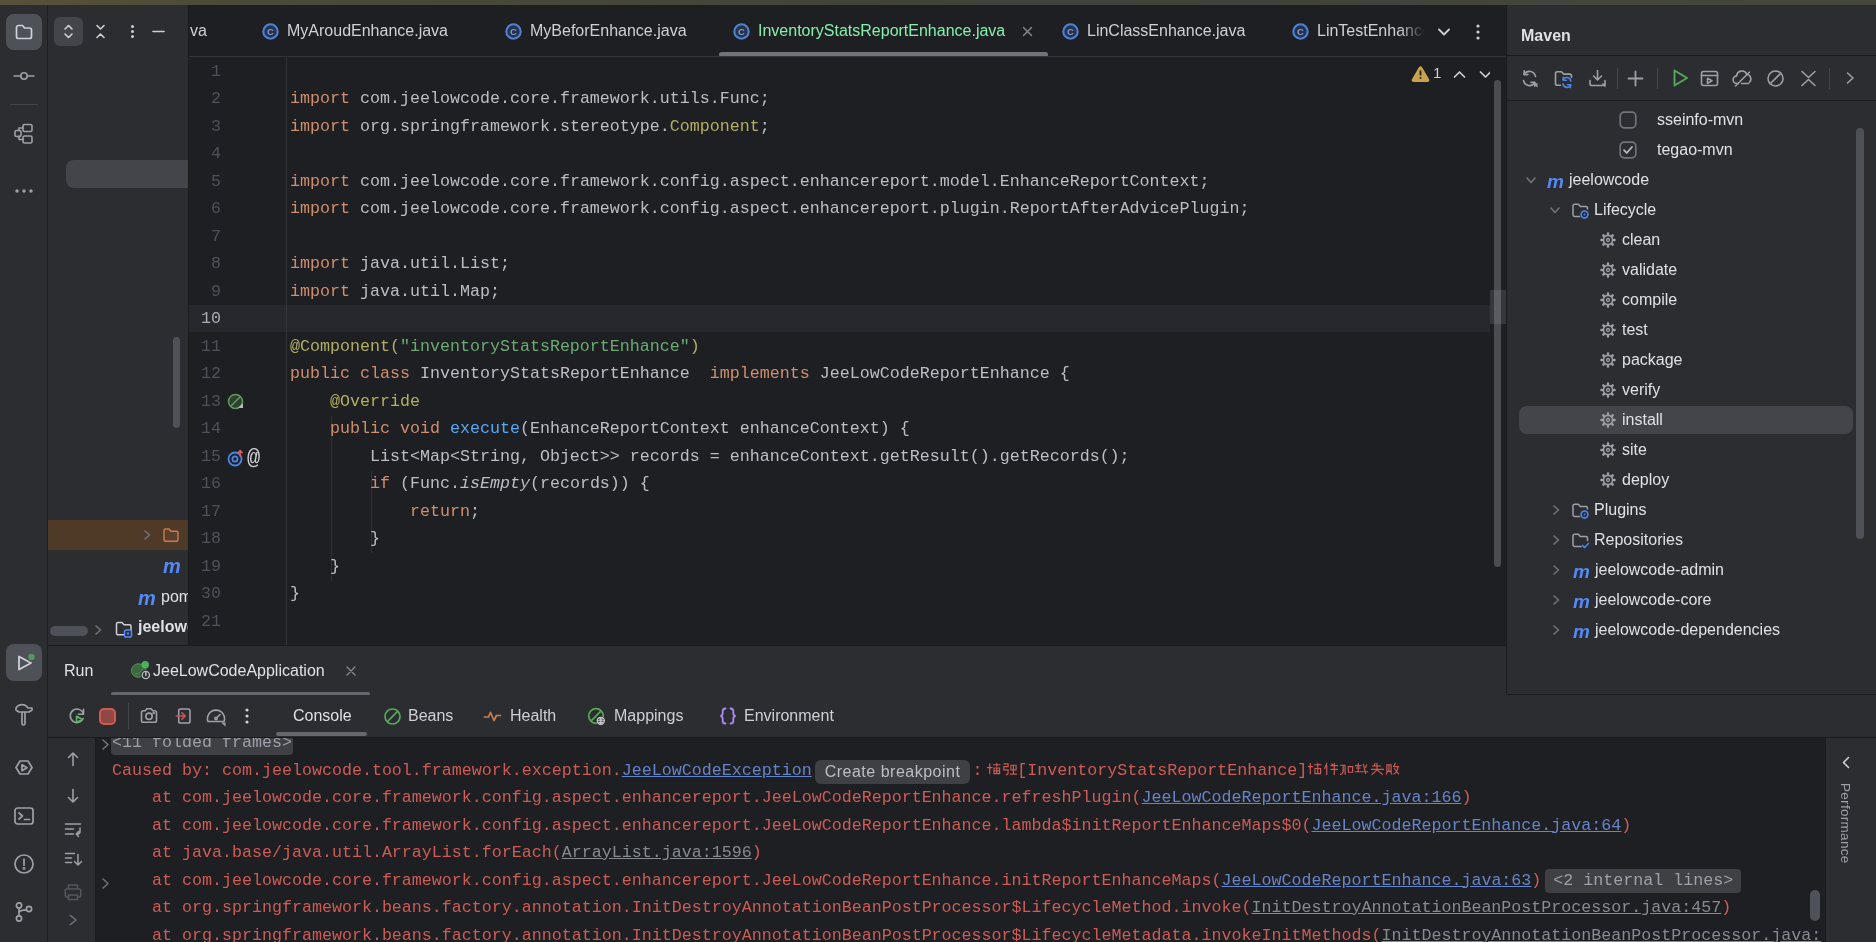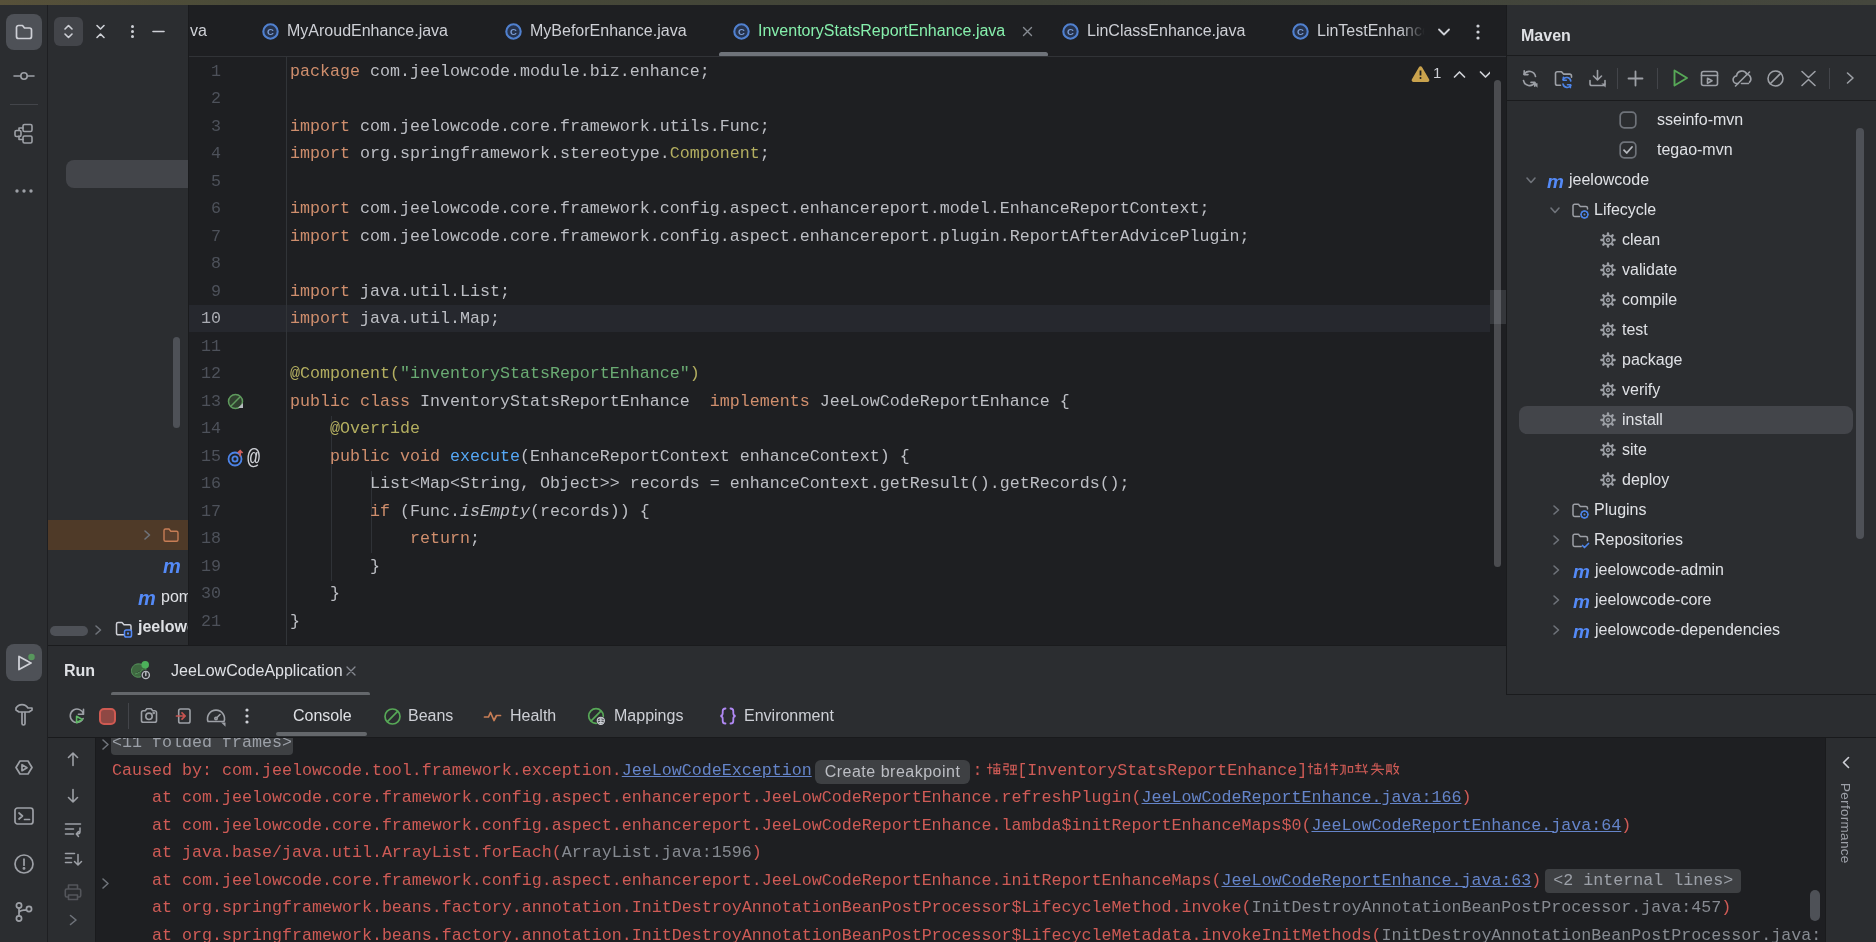--- a/index.html
+++ b/index.html
@@ -6,21 +6,21 @@
 html,body{width:1876px;height:942px;overflow:hidden}
 body{background:#1e1f22;font-family:"Liberation Sans",sans-serif;color:#dfe1e5;position:relative;font-size:16px}
 .a{position:absolute}
 .mono{font-family:"Liberation Mono",monospace;font-size:16.67px}
 svg{display:block}
 .st{stroke:#9da0a6;fill:none;stroke-width:1.6;stroke-linecap:round;stroke-linejoin:round}
 .std{stroke:#6f737a;fill:none;stroke-width:1.6;stroke-linecap:round;stroke-linejoin:round}
 .kw{color:#cf8e6d}.pl{color:#bcbec4}.an{color:#b3ae60}.str{color:#6aab73}.mth{color:#56a8f5}
 .red{color:#cf5b56}
 .lnk{color:#6584c9;text-decoration:underline}
-.glnk{color:#868a91;}
+.glnk{color:#868a91;text-decoration:underline}
 </style>
 </head>
 <body>
 
 <div class="a" id="topstrip" style="left:0;top:0;width:1876px;height:5px;background:linear-gradient(to right,#57513a 0%,#4b4b38 12%,#3f4238 55%,#45473d 100%)"></div>
 
 <div class="a" id="act" style="left:0;top:5px;width:48px;height:937px;background:#2b2d30;border-right:1px solid #1e1f22">
 
   <div class="a" style="left:6px;top:9px;width:36px;height:36px;background:#4e5157;border-radius:8px"></div>
   <svg class="a" style="left:14px;top:17px" width="20" height="20" viewBox="0 0 20 20">
@@ -233,21 +233,20 @@
       <path d="M12 16 L17 16 L17 11 Z" fill="#b6b9bf" transform="translate(-1,-1)"></path>
     </svg>
   <svg class="a" style="left:38px;top:392px" width="19" height="19" viewBox="0 0 19 19">
       <circle cx="8" cy="10" r="6.5" fill="none" stroke="#4d84e8" stroke-width="1.8"></circle>
       <circle cx="8" cy="10" r="2.6" fill="none" stroke="#4d84e8" stroke-width="1.8"></circle>
       <path d="M13.2 7.5 V1.8 M10.8 4 l2.4-2.4 L15.6 4" stroke="#d05f5f" stroke-width="1.7" fill="none"></path>
     </svg>
   <div class="a" style="left:58px;top:389px;font-size:22px;color:#ced0d6;font-family:'Liberation Mono',monospace">@</div>
 
   <div class="a mono" style="left:101px;top:0.75px">
-<div class="cl"><span class="kw">package</span><span class="pl"> com.jeelowcode.module.biz.enhance;</span></div>
 <div class="cl"></div>
 <div class="cl"><span class="kw">import</span><span class="pl"> com.jeelowcode.core.framework.utils.Func;</span></div>
 <div class="cl"><span class="kw">import</span><span class="pl"> org.springframework.stereotype.</span><span class="an">Component</span><span class="pl">;</span></div>
 <div class="cl"></div>
 <div class="cl"><span class="kw">import</span><span class="pl"> com.jeelowcode.core.framework.config.aspect.enhancereport.model.EnhanceReportContext;</span></div>
 <div class="cl"><span class="kw">import</span><span class="pl"> com.jeelowcode.core.framework.config.aspect.enhancereport.plugin.ReportAfterAdvicePlugin;</span></div>
 <div class="cl"></div>
 <div class="cl"><span class="kw">import</span><span class="pl"> java.util.List;</span></div>
 <div class="cl"><span class="kw">import</span><span class="pl"> java.util.Map;</span></div>
 <div class="cl"></div>
@@ -523,31 +522,31 @@
         </svg>
         <span class="mm" style="left:66px">m</span>
         <span class="mitm" style="left:88px">jeelowcode-dependencies</span>
       </div>
 
     <div class="a" style="left:349px;top:27px;width:8px;height:411px;background:#4e5157;border-radius:4px"></div>
   </div>
 </div>
 
 <div class="a" id="runh" style="left:48px;top:645px;width:1458px;height:50px;background:#2b2d30;border-top:1px solid #1a1b1d;overflow:hidden">
-  <div class="a" style="left:16px;top:0;height:49px;line-height:49px;font-weight:700">Run</div>
+  <div class="a" style="left:16px;top:0;height:49px;line-height:49px;font-weight:400">Run</div>
   <svg class="a" style="left:81px;top:13px" width="24" height="24" viewBox="0 0 24 24">
       <path d="M16.5 7.5 c1.5 4.5-1 9.5-5.5 10.5 c-4 1-8-1.5-8.5-5.5 c-0.4-3.5 2-7 5.5-7.5 c3-0.5 6.5 0.5 8.5 2.5 z M6 15 c3-0.5 6-2.5 7.5-5" fill="#3e6840" stroke="#57965c" stroke-width="1"></path>
       <circle cx="16.2" cy="5.8" r="3.8" fill="#4cb05a"></circle>
       <g>
         <circle cx="16.8" cy="16" r="5.2" fill="#2b2d30"></circle>
         <circle cx="16.8" cy="16" r="3.6" fill="none" stroke="#b6b9bf" stroke-width="1.4"></circle>
         <path d="M16.8 13.5 v3" stroke="#b6b9bf" stroke-width="1.5" stroke-linecap="round"></path>
       </g>
     </svg>
-  <div class="a" style="left:123px;top:0;height:52px;line-height:49px;color:#dfe1e5">JeeLowCodeApplication</div>
+  <div class="a" style="left:105px;top:0;height:52px;line-height:49px;color:#dfe1e5">JeeLowCodeApplication</div>
   <svg class="a" style="left:297px;top:19px" width="12" height="12" viewBox="0 0 12 12">
       <path class="st" style="stroke:#868a91;stroke-width:1.3" d="M2 2 l8 8 M10 2 l-8 8"></path>
     </svg>
   <div class="a" style="left:63px;top:46px;width:259px;height:4px;background:#64676b;border-radius:2px"></div>
 </div>
 
 <div class="a" id="runtb" style="left:48px;top:695px;width:1828px;height:43px;background:#2b2d30;border-bottom:1px solid #191a1c;overflow:hidden">
   <style>.rtt{position:absolute;top:0;height:42px;line-height:42px;color:#ced0d6}</style>
 
   <svg class="a" style="left:19px;top:11px" width="20" height="20" viewBox="0 0 20 20">

